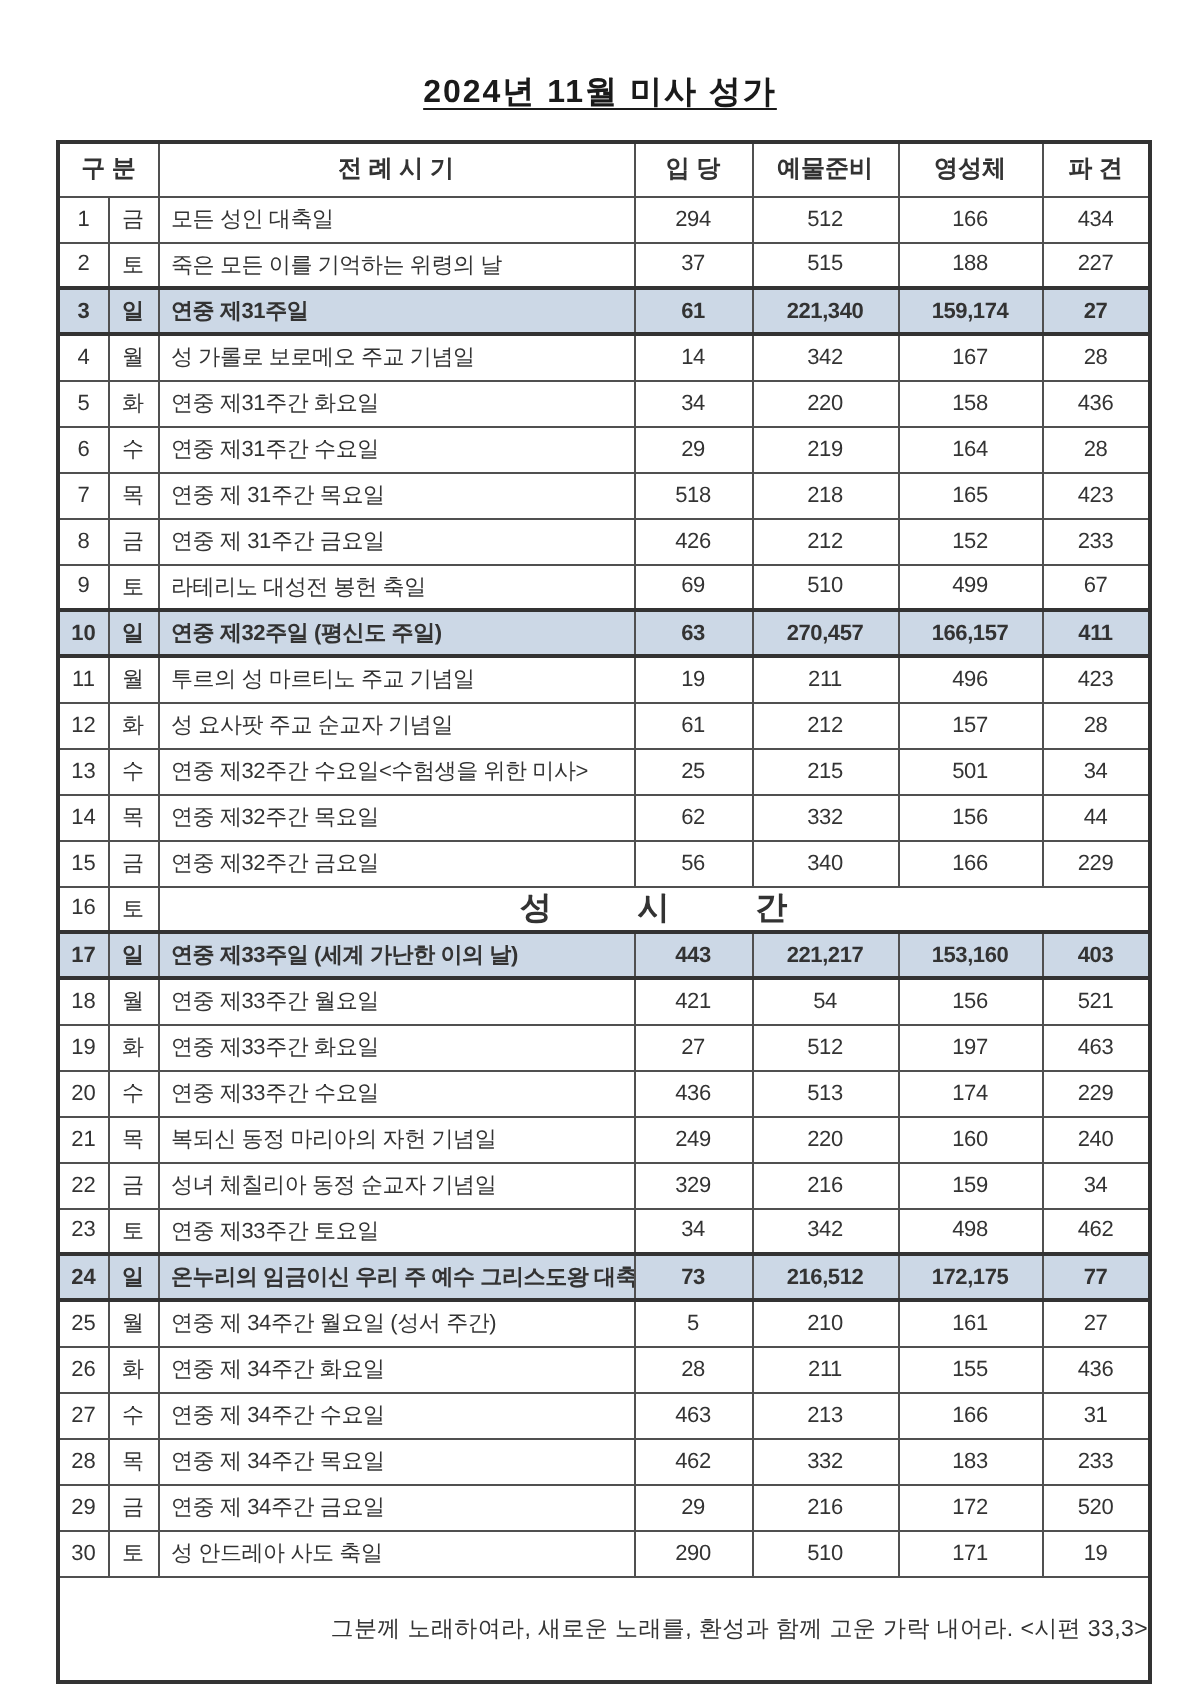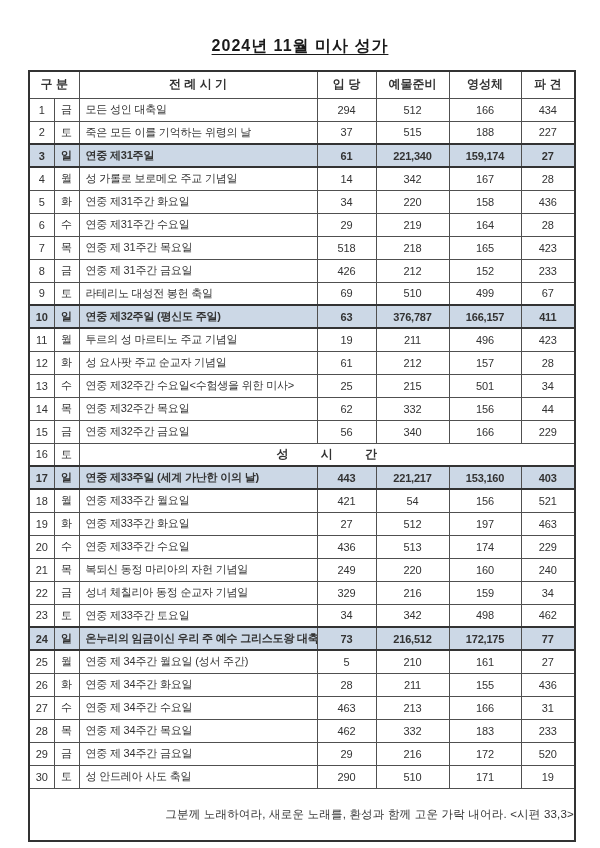--- a/index.html
+++ b/index.html
@@ -55,21 +55,21 @@
   .c-num{text-align:center;letter-spacing:-0.2px;}
   tr.hl td{
     background:var(--hl-bg);
     font-weight:bold;
     border-top:2px solid var(--border-strong);
     border-bottom:2px solid var(--border-strong);
   }
   td.merged-cell{
     text-align:center;
     font-weight:bold;
-    font-size:12px;
+    font-size:16px;
     word-spacing:2.4em;
   }
   tr.footer-row td{
     height:53px;
     text-align:right;
     font-weight:normal;
     font-size:11.5px;
     border-top:1px solid var(--border);
     letter-spacing:0.2px;
   }
@@ -179,21 +179,21 @@
     <td class="c-num">69</td>
     <td class="c-num">510</td>
     <td class="c-num">499</td>
     <td class="c-num">67</td>
   </tr>
       <tr class="hl">
     <td class="c-no">10</td>
     <td class="c-day">일</td>
     <td class="c-event">연중 제32주일 (평신도 주일)</td>
     <td class="c-num">63</td>
-    <td class="c-num">376,787</td>
+    <td class="c-num">270,457</td>
     <td class="c-num">166,157</td>
     <td class="c-num">411</td>
   </tr>
       <tr>
     <td class="c-no">11</td>
     <td class="c-day">월</td>
     <td class="c-event">투르의 성 마르티노 주교 기념일</td>
     <td class="c-num">19</td>
     <td class="c-num">211</td>
     <td class="c-num">496</td>

